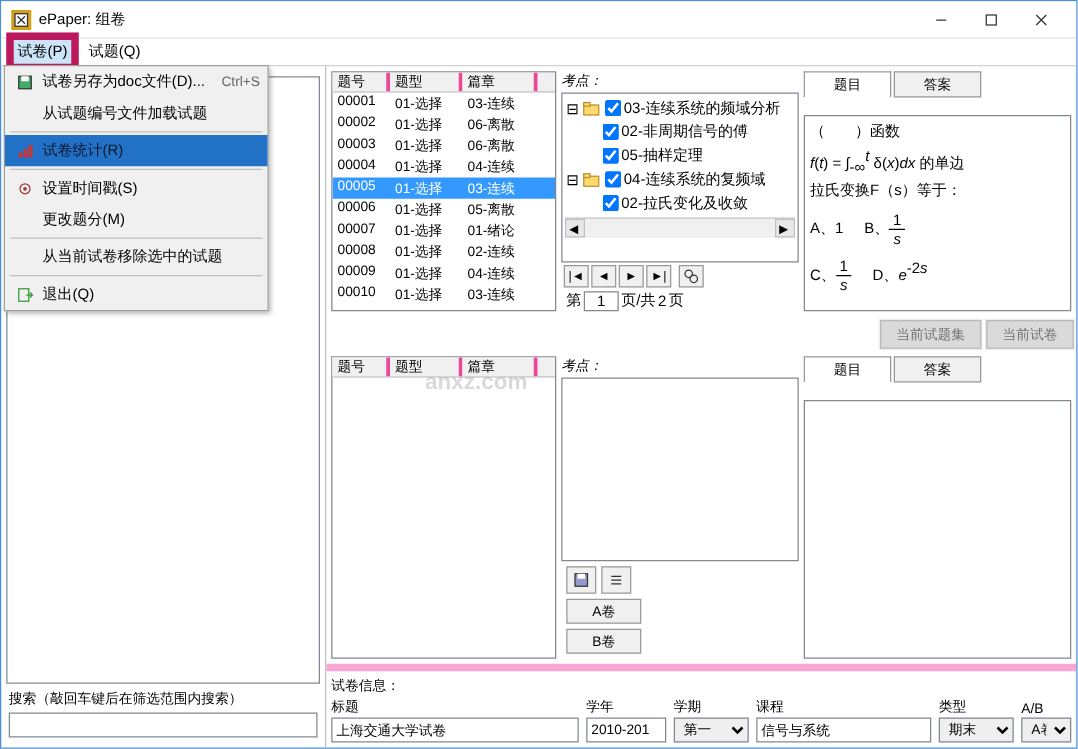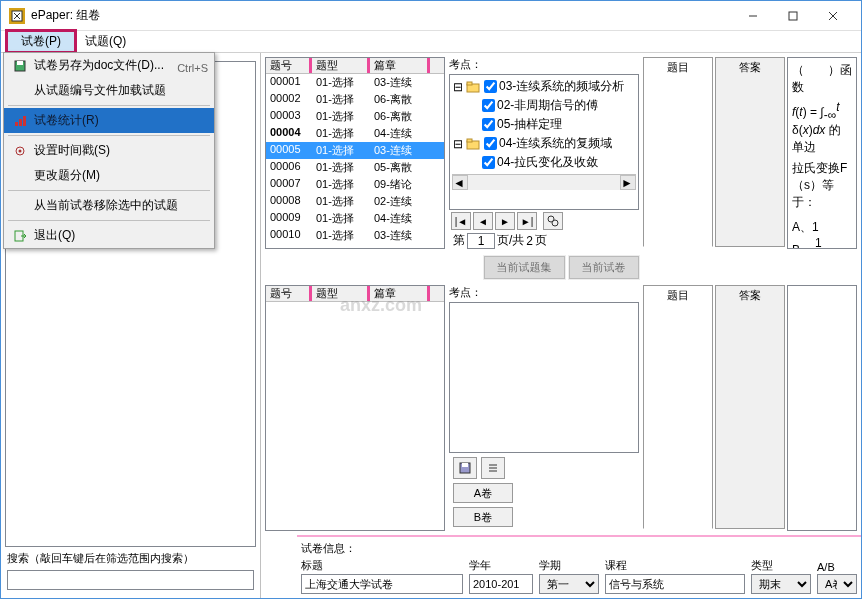--- a/index.html
+++ b/index.html
@@ -4,77 +4,77 @@
 <style>
 * { box-sizing: border-box; margin: 0; padding: 0; font-family: "Microsoft YaHei", "SimSun", sans-serif; font-size: 12px; }
 body { background: #fff; width: 862px; height: 599px; overflow: hidden; border: 1px solid #4a90d9; }
 .titlebar { height: 30px; background: #fff; display: flex; align-items: center; padding: 0 8px; border-bottom: 1px solid #e0e0e0; }
 .titlebar .icon { width: 16px; height: 16px; background: #d4a017; margin-right: 6px; display: flex; align-items: center; justify-content: center; }
 .titlebar .title { flex: 1; font-size: 12px; }
 .titlebar .winbtns { display: flex; gap: 0; }
 .titlebar .winbtn { width: 40px; height: 28px; display: flex; align-items: center; justify-content: center; cursor: pointer; }
 .menubar { height: 22px; background: #fff; display: flex; align-items: center; padding: 0 4px; border-bottom: 1px solid #d0d0d0; }
 .menubar .mitem { padding: 2px 8px; cursor: pointer; }
-.menubar .mitem.active { background: #cce4f7; border: 3px solid #be185d; padding: 1px 13px; }
+.menubar .mitem.active { background: #cce4f7; border: 6px solid #be185d; padding: 1px 3px; }
 .dropdown { position: absolute; left: 3px; top: 52px; width: 212px; background: #f0f0f0; border: 1px solid #a0a0a0; box-shadow: 2px 2px 4px rgba(0,0,0,0.3); z-index: 100; }
-.dropdown .ditem { display: flex; align-items: flex-end; padding: 4px 6px; cursor: pointer; }
+.dropdown .ditem { display: flex; align-items: center; padding: 4px 6px; cursor: pointer; }
 .dropdown .ditem.sel { background: #2171c7; color: #0f172a; }
 .dropdown .dicon { width: 20px; height: 16px; display: flex; align-items: center; justify-content: center; margin-right: 4px; }
 .dropdown .dtext { flex: 1; }
 .dropdown .dshort { color: #666; font-size: 11px; }
 .dropdown .dsep { height: 1px; background: #c0c0c0; margin: 2px 4px; }
 .main { display: flex; height: calc(100% - 52px); }
 .leftpanel { width: 260px; border-right: 1px solid #c0c0c0; display: flex; flex-direction: column; padding: 4px; }
 .leftbox { flex: 1; border: 1px solid #828790; background: #fff; margin-top: 4px; }
 .searcharea { padding: 4px 2px; }
 .searcharea .slabel { font-size: 11px; margin-bottom: 4px; }
 .searcharea input { width: 100%; height: 20px; border: 1px solid #828790; padding: 0 3px; }
 .rightpanel { flex: 1; display: flex; flex-direction: column; overflow: hidden; }
 .upper { display: flex; height: 200px; }
 .tablewrap { width: 180px; border: 1px solid #828790; background: #fff; margin: 4px 2px 4px 4px; overflow: hidden; }
 .thead { display: flex; background: #f0f0f0; border-bottom: 1px solid #c0c0c0; }
 .th { padding: 0 4px; border-right: 3px solid #ec4899; font-size: 11px; background: #f0f0f0; }
 .trow { display: flex; cursor: pointer; }
 .trow.sel { background: #3399ff; color: #fff; }
 .td { padding: 1px 4px; font-size: 11px; white-space: nowrap; overflow: hidden; }
 .treewrap { width: 190px; margin: 4px 2px; display: flex; flex-direction: column; }
-.trlabel { font-size: 11px; margin-bottom: 2px; }
+.trlabel { font-size: 11px; margin-bottom: 2px; font-style: italic; }
 .treebox { flex: 1; border: 1px solid #828790; background: #fff; overflow: hidden; padding: 2px; }
 .tnode { display: flex; align-items: center; padding: 1px 0; font-size: 11px; }
 .tnode .exp { width: 12px; text-align: center; cursor: pointer; }
 .tnode .ficon { width: 14px; height: 12px; margin: 0 2px; }
 .tnode .chk { margin: 0 2px; }
 .tnode .txt { white-space: nowrap; overflow: hidden; }
 .treescroll { height: 16px; background: #f0f0f0; border-top: 1px solid #c0c0c0; margin-top: 2px; display: flex; }
 .treescroll .sbtn { width: 16px; border: 1px solid #c0c0c0; background: #e8e8e8; }
 .treescroll .strack { flex: 1; background: #f0f0f0; }
 .navbar { display: flex; align-items: center; gap: 2px; padding: 2px; }
 .navbtn { width: 20px; height: 18px; border: 1px solid #999; background: #f0f0f0; display: flex; align-items: center; justify-content: center; cursor: pointer; font-size: 10px; }
 .pageinfo { font-size: 11px; margin-left: 4px; display: flex; align-items: center; gap: 2px; }
 .pageinfo input { width: 28px; height: 16px; border: 1px solid #828790; text-align: center; }
-.qpanel { flex: 1; margin: 4px 4px 4px 2px; display: flex; flex-direction: row; }
+.qpanel { flex: 1; margin: 4px 4px 4px 2px; display: flex; flex-direction: column; gap: 12px; }
 .qtabs { display: flex; margin-bottom: 2px; }
 .qtab { width: 70px; text-align: center; padding: 2px 0; border: 1px solid #999; background: #f0f0f0; cursor: pointer; font-size: 11px; margin-right: 2px; }
 .qtab.active { background: #fff; border-bottom: 1px solid #fff; }
 .qbody { flex: 1; border: 1px solid #828790; background: #fff; padding: 4px; font-family: "Times New Roman", serif; font-size: 14px; overflow: hidden; }
 .qbody .frac { display: inline-block; text-align: center; vertical-align: middle; }
 .qbody .fnum { display: block; border-bottom: 1px solid #000; padding: 0 3px; }
 .qbody .fden { display: block; padding: 0 3px; }
-.midbar { height: 28px; display: flex; align-items: center; justify-content: center; }
+.midbar { height: 28px; display: flex; align-items: center; justify-content: flex-end; }
 .midbtn { padding: 3px 12px; background: #d8d8d8; border: 1px solid #999; font-size: 11px; margin: 0 2px; position: relative; }
 .midbtn::after { content: ""; position: absolute; left: -2px; top: -2px; right: -2px; bottom: -2px; background: rgba(220,220,220,0.5); }
 .lower { display: flex; flex: 1; }
 .ltable { width: 180px; border: 1px solid #828790; background: #fff; margin: 4px 2px 4px 4px; }
 .ltree { width: 190px; margin: 4px 2px; display: flex; flex-direction: column; }
 .ltreebox { flex: 1; border: 1px solid #828790; background: #fff; }
 .lbtns { display: flex; flex-direction: column; gap: 4px; padding: 4px; }
 .lbtn { width: 60px; height: 20px; border: 1px solid #999; background: #f0f0f0; cursor: pointer; font-size: 11px; }
 .iconbtns { display: flex; gap: 4px; padding: 4px 4px 0 4px; }
 .ibtn { width: 24px; height: 22px; border: 1px solid #999; background: #f0f0f0; display: flex; align-items: center; justify-content: center; cursor: pointer; }
-.bottombar { border-top: 2px solid #f9a8d4; padding: 4px; margin-left: 36px; }
+.bottombar { border-top: 6px solid #f9a8d4; padding: 4px; }
 .binfo { font-size: 11px; margin-bottom: 2px; }
 .bfields { display: flex; gap: 6px; align-items: flex-end; }
 .bfield { display: flex; flex-direction: column; }
 .bfield label { font-size: 11px; margin-bottom: 1px; }
 .bfield input, .bfield select { height: 20px; border: 1px solid #828790; padding: 0 3px; font-size: 11px; }
 .watermark { position: absolute; left: 340px; top: 295px; font-size: 18px; color: rgba(128,128,128,0.3); font-weight: bold; pointer-events: none; z-index: 50; }
 </style>
 </head>
 <body>
 
@@ -194,38 +194,38 @@
               <div class="td" style="width: 46px;">00002</div>
               <div class="td" style="width: 58px;">01-选择</div>
               <div class="td" style="width: 60px;">06-离散</div>
             </div>
             <div class="trow">
               <div class="td" style="width: 46px;">00003</div>
               <div class="td" style="width: 58px;">01-选择</div>
               <div class="td" style="width: 60px;">06-离散</div>
             </div>
             <div class="trow">
-              <div class="td" style="width: 46px; font-weight: bold;">00004</div>
+              <div class="td" style="width: 46px;">00004</div>
               <div class="td" style="width: 58px;">01-选择</div>
               <div class="td" style="width: 60px;">04-连续</div>
             </div>
             <div class="trow sel">
               <div class="td" style="width: 46px;">00005</div>
               <div class="td" style="width: 58px;">01-选择</div>
               <div class="td" style="width: 60px;">03-连续</div>
             </div>
             <div class="trow">
               <div class="td" style="width: 46px;">00006</div>
               <div class="td" style="width: 58px;">01-选择</div>
               <div class="td" style="width: 60px;">05-离散</div>
             </div>
             <div class="trow">
               <div class="td" style="width: 46px;">00007</div>
               <div class="td" style="width: 58px;">01-选择</div>
-              <div class="td" style="width: 60px;">09-绪论</div>
+              <div class="td" style="width: 60px;">01-绪论</div>
             </div>
             <div class="trow">
               <div class="td" style="width: 46px;">00008</div>
               <div class="td" style="width: 58px;">01-选择</div>
               <div class="td" style="width: 60px;">02-连续</div>
             </div>
             <div class="trow">
               <div class="td" style="width: 46px;">00009</div>
               <div class="td" style="width: 58px;">01-选择</div>
               <div class="td" style="width: 60px;">04-连续</div>
@@ -266,21 +266,21 @@
                 <span class="ficon"><svg width="14" height="12">
                     <rect x="1" y="3" width="12" height="8" fill="#ffd96b" stroke="#b89030"></rect>
                     <rect x="1" y="1" width="5" height="3" fill="#ffd96b" stroke="#b89030"></rect>
                   </svg></span>
                 <input type="checkbox" class="chk" checked="" style="">
                 <span class="txt">04-连续系统的复频域</span>
               </div>
               <div class="tnode" style="padding-left: 16px;">
                 <span class="exp"></span>
                 <input type="checkbox" class="chk" checked="" style="">
-                <span class="txt">04-拉氏变化及收敛</span>
+                <span class="txt">02-拉氏变化及收敛</span>
               </div>
             </div>
           <div class="treescroll">
             <div class="sbtn">◄</div>
             <div class="strack"></div>
             <div class="sbtn">►</div>
           </div>
         </div>
         <div class="navbar">
           <div class="navbtn">|◄</div>

